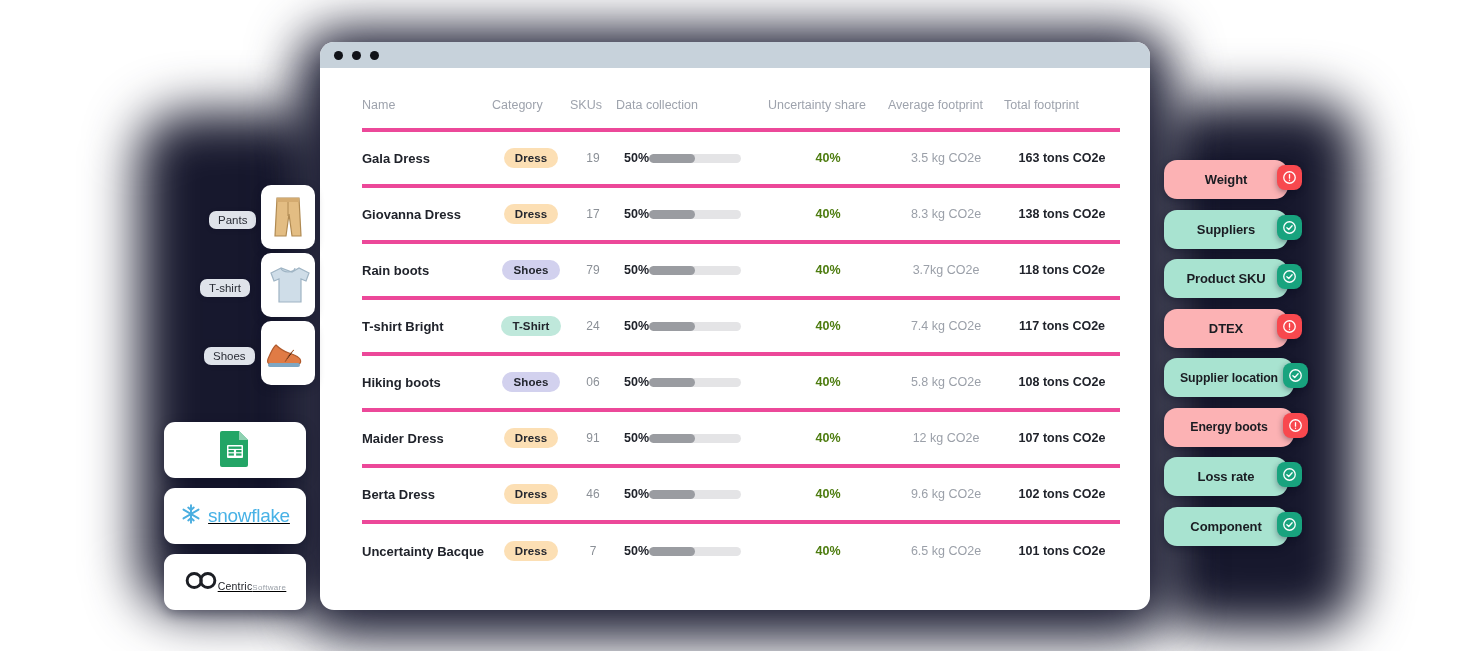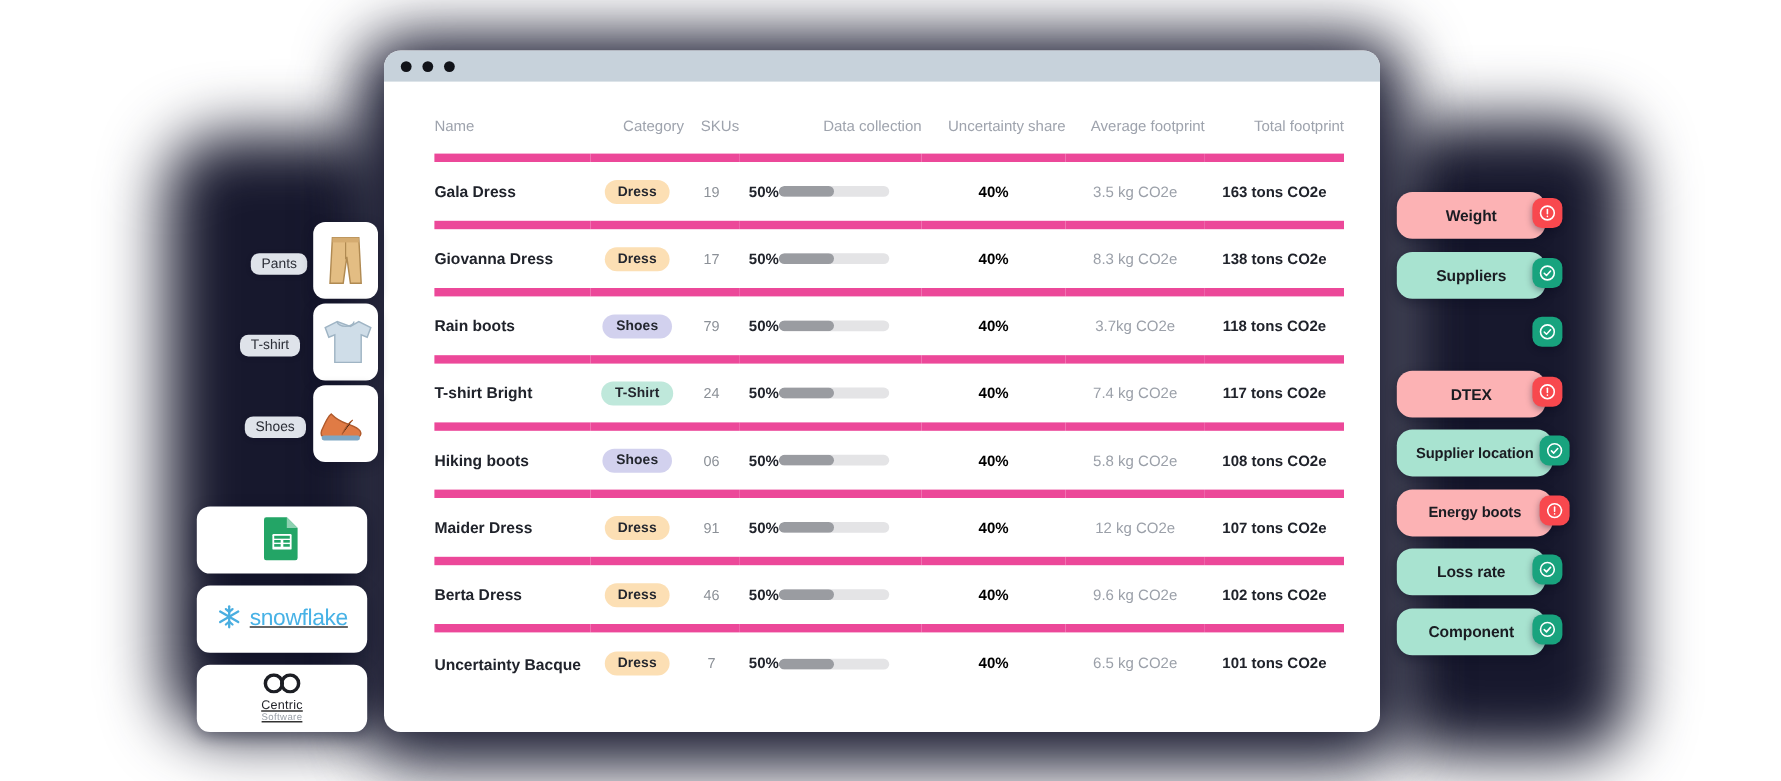--- a/index.html
+++ b/index.html
@@ -45,31 +45,31 @@
     height:26px; background:#c7d2db;
     display:flex; align-items:center; padding-left:14px; gap:9px;
   }
   .dot { width:9px; height:9px; border-radius:50%; background:#111319; }
 
   
   .table { padding:30px 42px 0 42px; }
   table { width:100%; border-collapse:collapse; table-layout:fixed; }
   thead th {
     font-size:12.5px; font-weight:400; color:#9ea3ad;
-    padding:0 0 16px 0; text-align:right; white-space:nowrap;
+    padding:0 0 16px 0; text-align:left; white-space:nowrap;
   }
   thead th.c-name { text-align:left; }
-  tbody tr { border-top:7px solid #ec4899; }
+  tbody tr { border-top:4px solid #ec4899; }
   tbody td {
     height:56px; font-size:12.5px; color:#5f646e;
     text-align:center; vertical-align:middle; white-space:nowrap;
   }
   td.c-name { text-align:left; font-size:13px; color:#20232b; font-weight:600; }
   td.c-sku  { color:#8b9097; font-size:12px; }
-  td.c-unc  { color:#000000; font-weight:600; font-size:12.5px; }
+  td.c-unc  { color:#4d7c0f; font-weight:600; font-size:12.5px; }
   td.c-avg  { color:#9ba0a9; }
   td.c-tot  { color:#20232b; font-weight:600; }
 
   col.w-name { width:130px; }
   col.w-cat  { width:78px; }
   col.w-sku  { width:46px; }
   col.w-data { width:152px; }
   col.w-unc  { width:120px; }
   col.w-avg  { width:116px; }
   col.w-tot  { width:116px; }
@@ -377,21 +377,21 @@
           <line x1="9" y1="5" x2="12" y2="7.6"></line>
             <line x1="15" y1="5" x2="12" y2="7.6"></line>
           <line x1="9" y1="19" x2="12" y2="16.4"></line>
             <line x1="15" y1="19" x2="12" y2="16.4"></line>
         </svg>
       </span>
       <span class="sf-word">snowflake</span>
     </div>
 
     <div class="integ">
-      <div style="display:flex;flex-direction:column;align-items:center;line-height:1.05">
+      <div style="display:flex;flex-direction:row;align-items:flex-end;line-height:1.05">
         <span>
           <svg width="34" height="17" viewBox="0 0 40 20">
             <circle cx="12" cy="10" r="8.3" fill="none" stroke="#1c1e24" stroke-width="3.4"></circle>
             <circle cx="28" cy="10" r="8.3" fill="none" stroke="#1c1e24" stroke-width="3.4"></circle>
           </svg>
         </span>
         <span class="centric-t1">Centric</span>
         <span class="centric-t2">Software</span>
       </div>
     </div>
@@ -411,20 +411,21 @@
       <div class="badge-row">
         <div class="badge ok">Suppliers</div>
         <div class="mark ok">
           <svg width="15" height="15" viewBox="0 0 24 24" fill="none" stroke="#fff" stroke-width="2.1" stroke-linecap="round" stroke-linejoin="round">
             <circle cx="12" cy="12" r="9.2"></circle>
             <path d="M7.8 12.3l3 3 5.4-6"></path>
           </svg>
         </div>
       </div>
       <div class="badge-row">
+        <div class="badge ok">Product SKU</div>
         <div class="mark ok">
           <svg width="15" height="15" viewBox="0 0 24 24" fill="none" stroke="#fff" stroke-width="2.1" stroke-linecap="round" stroke-linejoin="round">
             <circle cx="12" cy="12" r="9.2"></circle>
             <path d="M7.8 12.3l3 3 5.4-6"></path>
           </svg>
         </div>
       </div>
       <div class="badge-row">
         <div class="badge err">DTEX</div>
         <div class="mark err">

